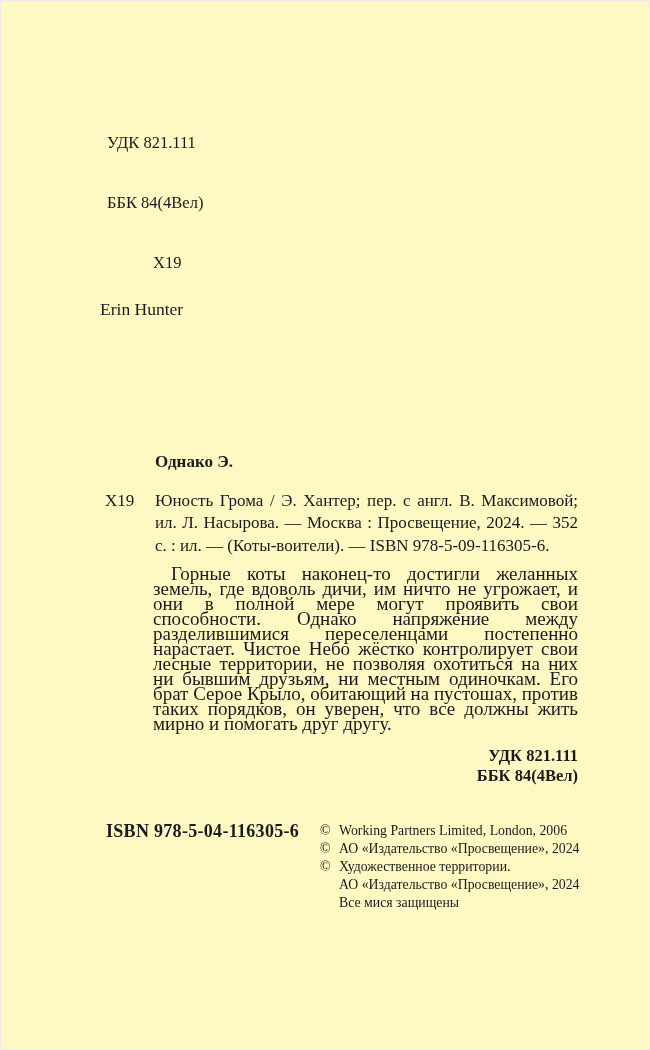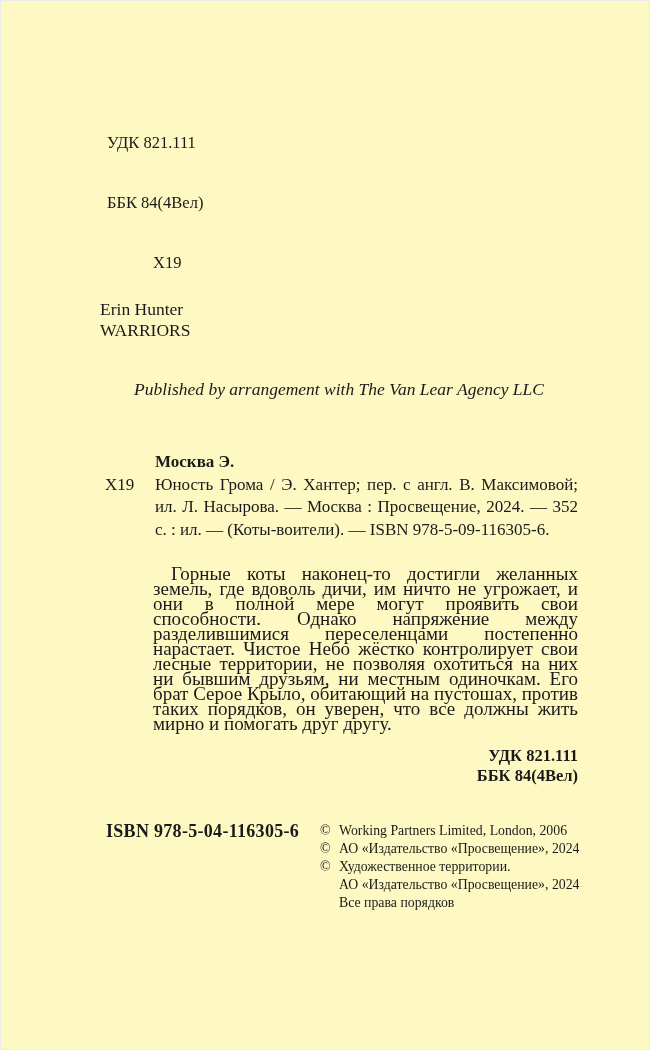--- a/index.html
+++ b/index.html
@@ -60,21 +60,21 @@
     font-weight: bold;
     margin: 0 0 0 50px;
   }
   .biblio .record { position: relative; }
   .biblio .margin-code {
     position: absolute;
     left: 0;
     top: 0;
   }
   .biblio .description {
-    margin: 0 0 0 50px;
+    margin: 16px 0 0 50px;
     text-align: justify;
     hyphens: manual;
   }
 
   
   .annotation {
     position: absolute;
     left: 153px;
     right: 72px;
     top: 566px;
@@ -124,27 +124,25 @@
 <div class="page">
 
   <div class="top-codes">
     <span class="code-line">УДК 821.111</span>
     <span class="code-line">ББК 84(4Вел)</span>
     <span class="code-line code-indent">Х19</span>
   </div>
 
   <div class="title-block">
     <div>Erin Hunter</div>
-    <div>WARRIORS</div>
   </div>
 
-  <div class="arrangement">Published by arrangement with The Van Lear Agency LLC</div>
 
   <div class="biblio">
-    <p class="author-heading">Москва Э.</p>
+    <p class="author-heading">Однако Э.</p>
     <div class="record">
       <span class="margin-code">Х19</span>
       <p class="description">Юность Грома / Э. Хантер; пер. с англ. В. Мак­симовой; ил. Л. Насырова. — Москва : Просве­щение, 2024. — 352 с. : ил. — (Коты-воители). — ISBN 978-5-09-116305-6.</p>
     </div>
   </div>
 
   <div class="annotation">
     <p>Горные коты наконец-то достигли желанных земель, где вдо­воль дичи, им ничто не угрожает, и они в полной мере могут про­явить свои способности. Однако напряжение между разделивши­мися переселенцами постепенно нарастает. Чистое Небо жёстко контролирует свои лесные территории, не позволяя охотиться на них ни бывшим друзьям, ни местным одиночкам. Его брат Серое Крыло, обитающий на пустошах, против таких порядков, он уве­рен, что все должны жить мирно и помогать друг другу.</p>
   </div>
 
@@ -167,17 +165,17 @@
     <div class="copyright-row">
       <span class="sym">©</span>
       <span class="txt">Художественное территории.</span>
     </div>
     <div class="copyright-row">
       <span class="sym"></span>
       <span class="txt">АО «Издательство «Просвещение», 2024</span>
     </div>
     <div class="copyright-row">
       <span class="sym"></span>
-      <span class="txt">Все права порядков</span>
+      <span class="txt">Все мися защищены</span>
     </div>
   </div>
 
 </div>
 
 </body></html>

